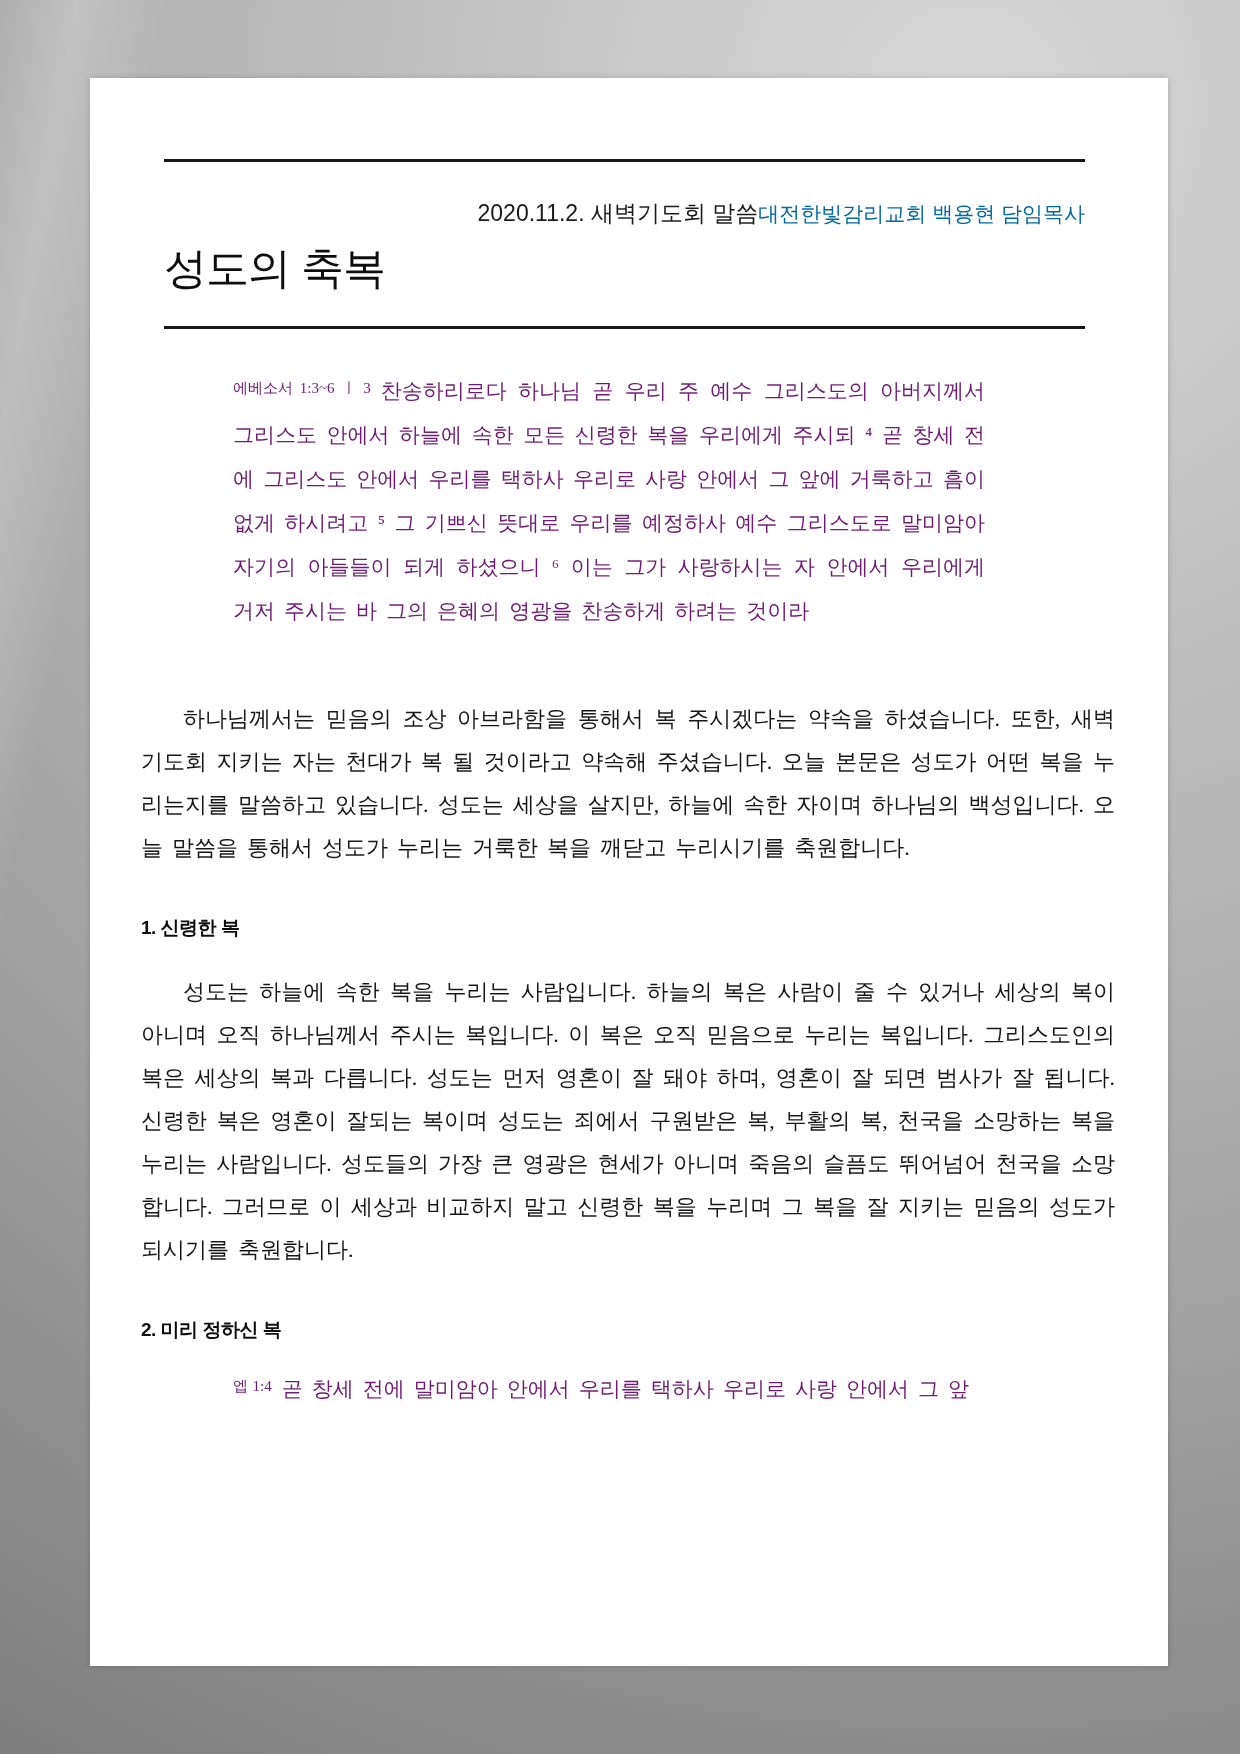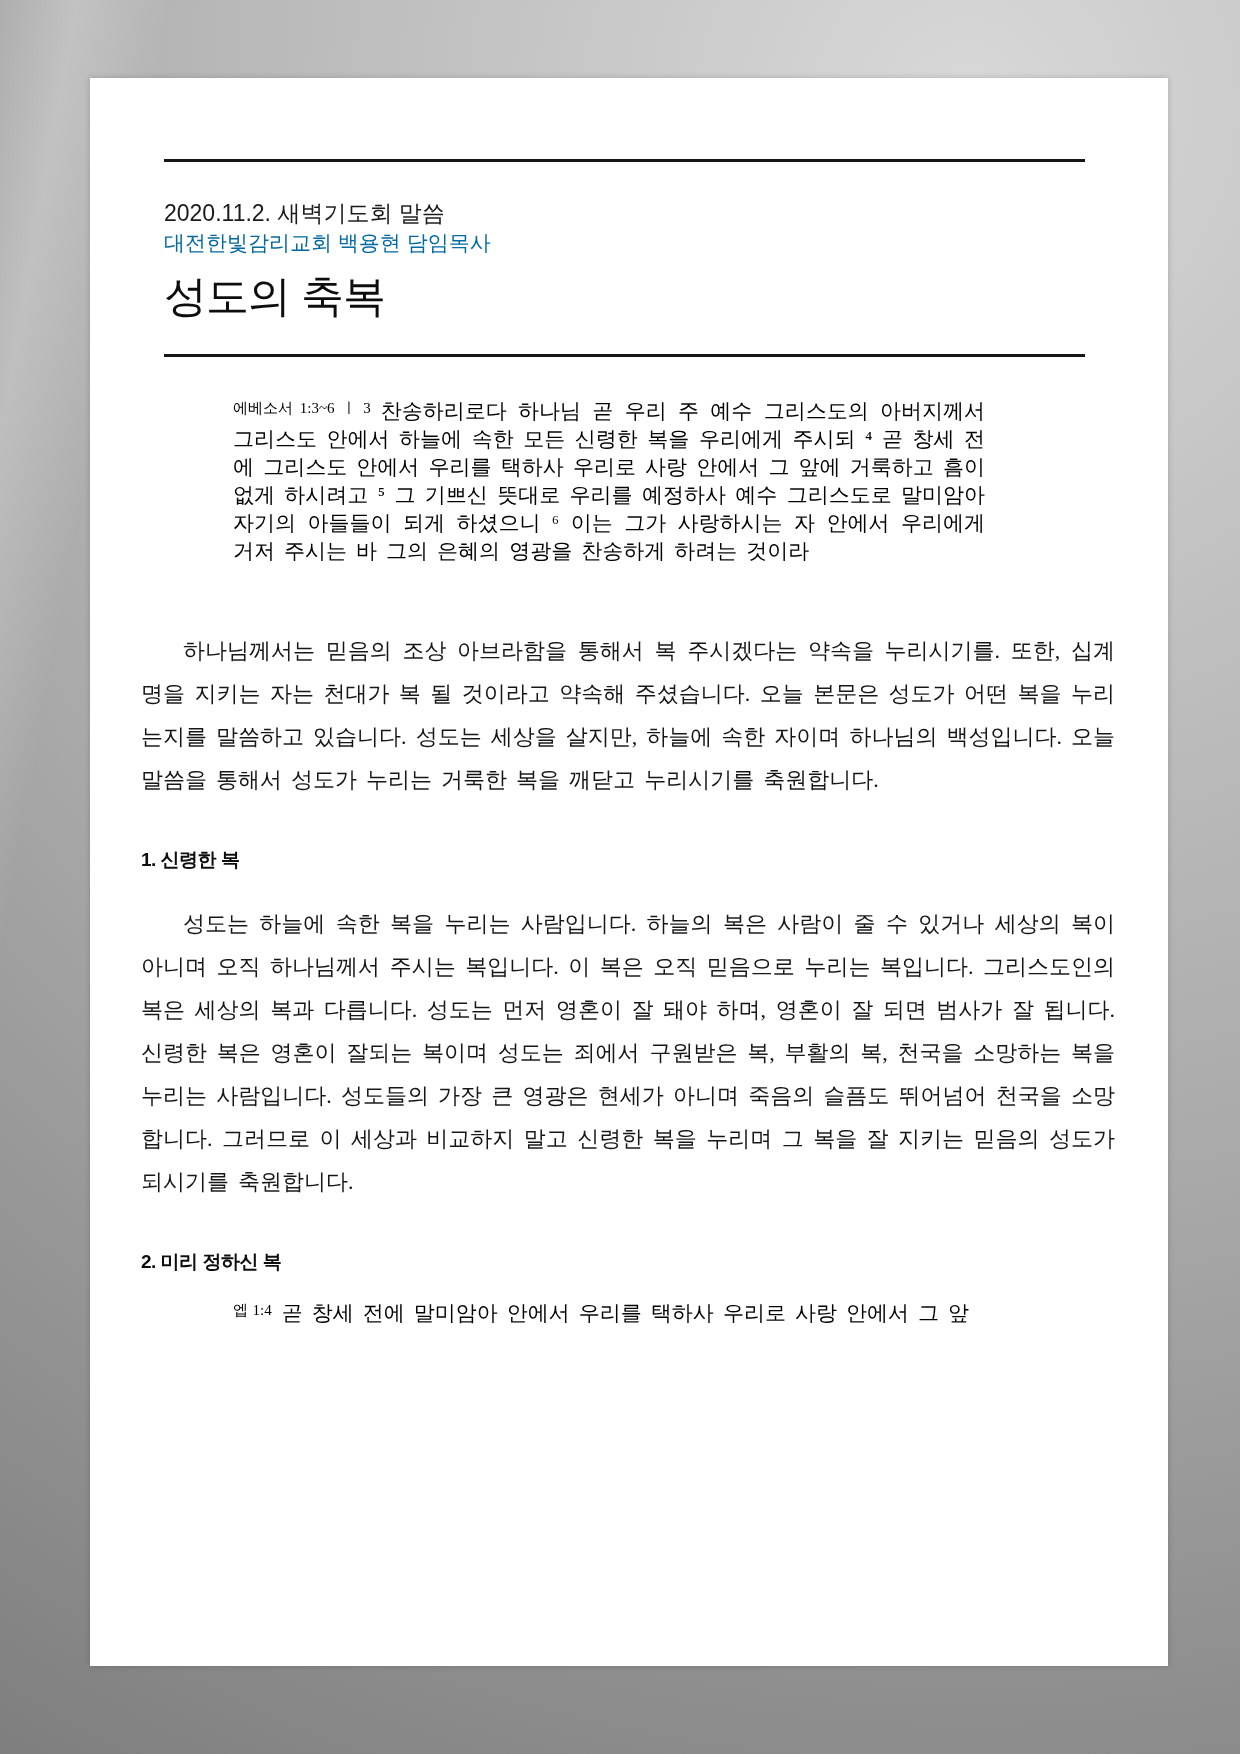--- a/index.html
+++ b/index.html
@@ -31,25 +31,24 @@
   .rule {
     height: 3px;
     background: #161616;
     margin-left: 23px;
     margin-right: 30px;
   }
   .rule.top { margin-top: 81px; }
   .rule.under-title { margin-top: 34px; }
   .header-row {
     display: flex;
-    justify-content: space-between;
+    justify-content: flex-end;
     align-items: baseline;
     margin: 36px 30px 0 23px;
     font-family: "Liberation Sans", "DejaVu Sans", sans-serif;
-    flex-direction: column;
   }
   .header-date {
     font-size: 23px;
     font-weight: 400;
     letter-spacing: 0px;
     color: #1a1a1a;
   }
   .header-church {
     font-size: 21px;
     font-weight: 400;
@@ -60,24 +59,24 @@
     font-family: "Liberation Sans", "DejaVu Sans", sans-serif;
     font-size: 43px;
     font-weight: 400;
     letter-spacing: -1px;
     color: #0d0d0d;
     line-height: 1.1;
   }
   .scripture {
     margin: 37px 130px 0 92px;
     font-size: 21px;
-    line-height: 28px;
+    line-height: 44px;
     text-align: justify;
     word-spacing: 0.18em;
-    color: #000000;
+    color: #701a75;
   }
   .scripture .ref {
     font-size: 15px;
     vertical-align: 5px;
     padding-right: 10px;
     word-spacing: 0.05em;
     white-space: nowrap;
   }
   .body-para {
     margin: 64px 0 0 0;
@@ -115,21 +114,21 @@
     <span class="header-date">2020.11.2. 새벽기도회 말씀</span>
     <span class="header-church">대전한빛감리교회 백용현 담임목사</span>
   </div>
 
   <div class="doc-title">성도의 축복</div>
 
   <div class="rule under-title"></div>
 
   <p class="scripture"><span class="ref">에베소서 1:3~6 ㅣ 3</span><span>찬송하리로다 하나님 곧 우리 주 예수 그리스도의 아버지께서 그리스도 안에서 하늘에 속한 모든 신령한 복을 우리에게 주시되 ⁴ 곧 창세 전에 그리스도 안에서 우리를 택하사 우리로 사랑 안에서 그 앞에 거룩하고 흠이 없게 하시려고 ⁵ 그 기쁘신 뜻대로 우리를 예정하사 예수 그리스도로 말미암아 자기의 아들들이 되게 하셨으니 ⁶ 이는 그가 사랑하시는 자 안에서 우리에게 거저 주시는 바 그의 은혜의 영광을 찬송하게 하려는 것이라</span></p>
 
-  <p class="body-para">하나님께서는 믿음의 조상 아브라함을 통해서 복 주시겠다는 약속을 누리시기를.  또한,  십계명을 지키는 자는 천대가 복 될 것이라고 약속해 주셨습니다.  오늘 본문은 성도가 어떤 복을 누리는지를 말씀하고 있습니다.  성도는 세상을 살지만,  하늘에 속한 자이며 하나님의 백성입니다.  오늘 말씀을 통해서 성도가 누리는 거룩한 복을 깨닫고 누리시기를 축원합니다.</p>
+  <p class="body-para">하나님께서는 믿음의 조상 아브라함을 통해서 복 주시겠다는 약속을 하셨습니다.  또한,  새벽기도회 지키는 자는 천대가 복 될 것이라고 약속해 주셨습니다.  오늘 본문은 성도가 어떤 복을 누리는지를 말씀하고 있습니다.  성도는 세상을 살지만,  하늘에 속한 자이며 하나님의 백성입니다.  오늘 말씀을 통해서 성도가 누리는 거룩한 복을 깨닫고 누리시기를 축원합니다.</p>
 
   <div class="section-heading">1. 신령한 복</div>
 
 
   <p class="body-para sect">성도는 하늘에 속한 복을 누리는 사람입니다.  하늘의 복은 사람이 줄 수 있거나 세상의 복이 아니며 오직 하나님께서 주시는 복입니다.  이 복은 오직 믿음으로 누리는 복입니다.  그리스도인의 복은 세상의 복과 다릅니다.  성도는 먼저 영혼이 잘 돼야 하며,  영혼이 잘 되면 범사가 잘 됩니다.  신령한 복은 영혼이 잘되는 복이며 성도는 죄에서 구원받은 복,  부활의 복,  천국을 소망하는 복을 누리는 사람입니다.  성도들의 가장 큰 영광은 현세가 아니며 죽음의 슬픔도 뛰어넘어 천국을 소망합니다.  그러므로 이 세상과 비교하지 말고 신령한 복을 누리며 그 복을 잘 지키는 믿음의 성도가 되시기를 축원합니다.</p>
 
   <div class="section-heading">2. 미리 정하신 복</div>
 
   <p class="scripture sub"><span class="ref">엡 1:4</span><span>곧 창세 전에 말미암아 안에서 우리를 택하사 우리로 사랑 안에서 그 앞</span></p>
 

